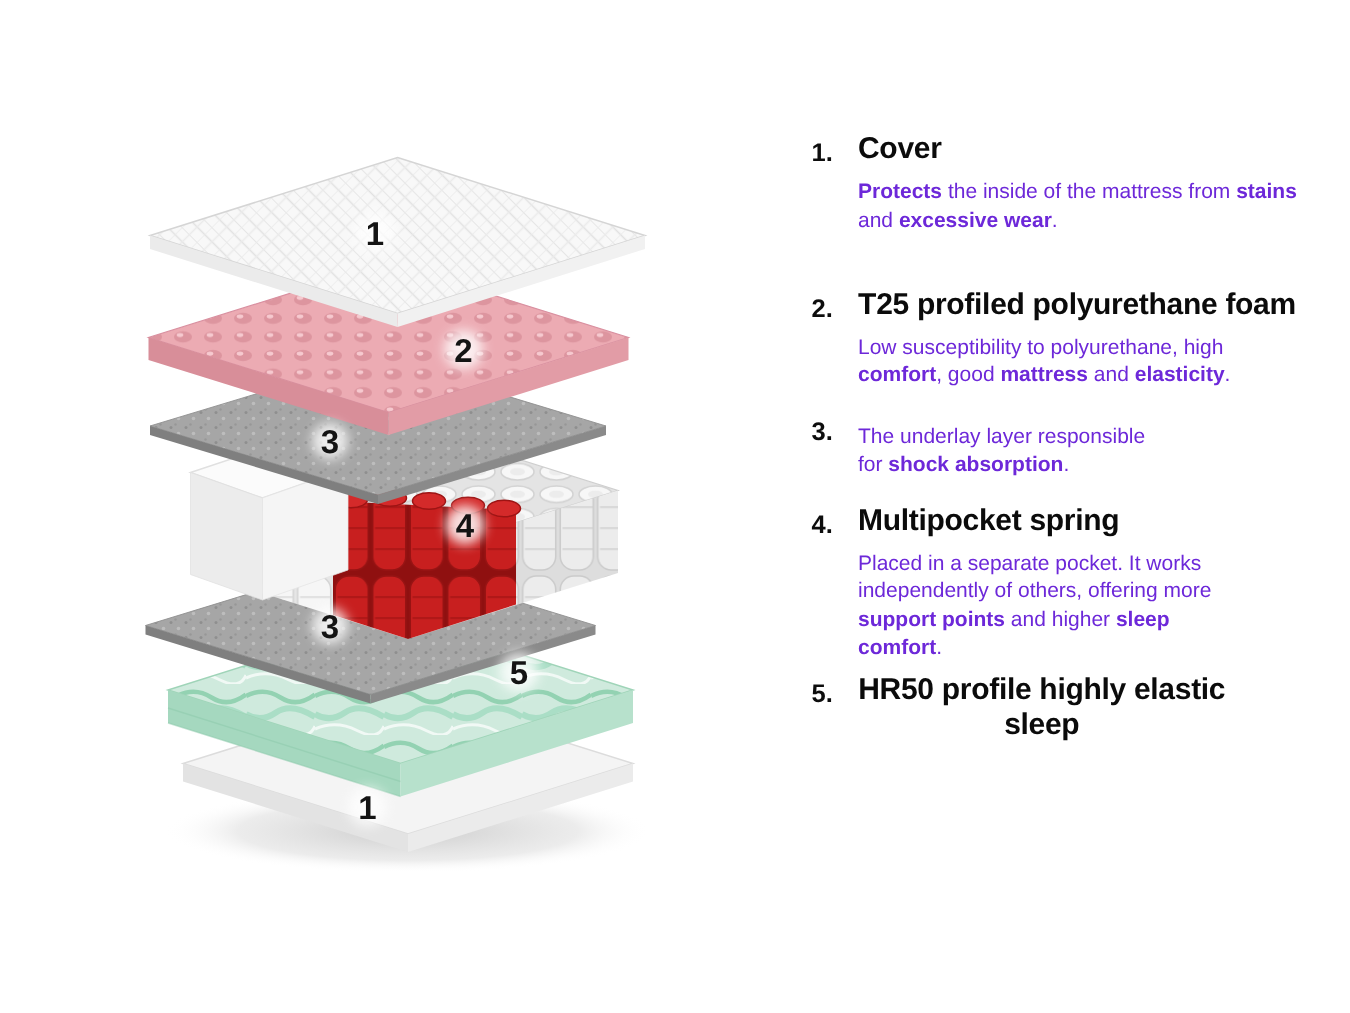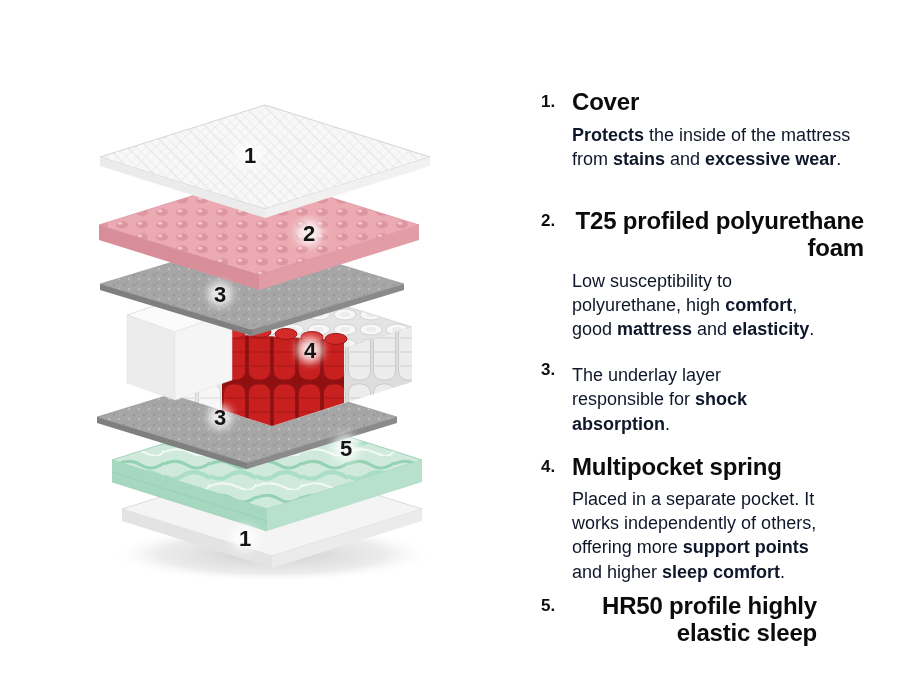--- a/index.html
+++ b/index.html
@@ -10,24 +10,24 @@
   
   .figure{position:absolute;left:72px;top:82px;width:390px;height:500px}
   .figure svg{display:block;width:100%;height:100%}
   .layer-num{font-family:"Liberation Sans",sans-serif;font-weight:bold;font-size:22px;fill:#141414;text-anchor:middle}
 
   
   .legend{position:absolute;left:541px;top:88px;width:332px;color:#111}
   .item{display:flex;align-items:flex-start}
   .item .num{flex:0 0 31px;width:31px;font-size:17px;font-weight:bold;color:#0d0d0d;padding-top:4px}
   .item .content{flex:1;min-width:0}
-  .title{font-size:24px;font-weight:bold;color:#0b0b0b;letter-spacing:-0.2px;line-height:1.15}
-  .desc{font-size:18px;line-height:1.34;margin-top:7px;color:#0f172a}
+  .title{font-size:20px;font-weight:bold;color:#0b0b0b;letter-spacing:-0.2px;line-height:1.15}
+  .desc{font-size:14px;line-height:1.34;margin-top:7px;color:#6d28d9}
   .desc b{font-weight:bold}
-  .t-center{text-align:right}
+  .t-center{text-align:center}
   .tw-2{max-width:292px}
   .tw-5{max-width:245px}
   .dw-1{max-width:322px}
   .dw-2{max-width:270px}
   .dw-3{max-width:210px}
   .dw-4{max-width:265px}
   .dw-5{max-width:270px}
   .mb-1{margin-bottom:36px}
   .mb-2{margin-bottom:15px}
   .mb-3{margin-bottom:17px}

